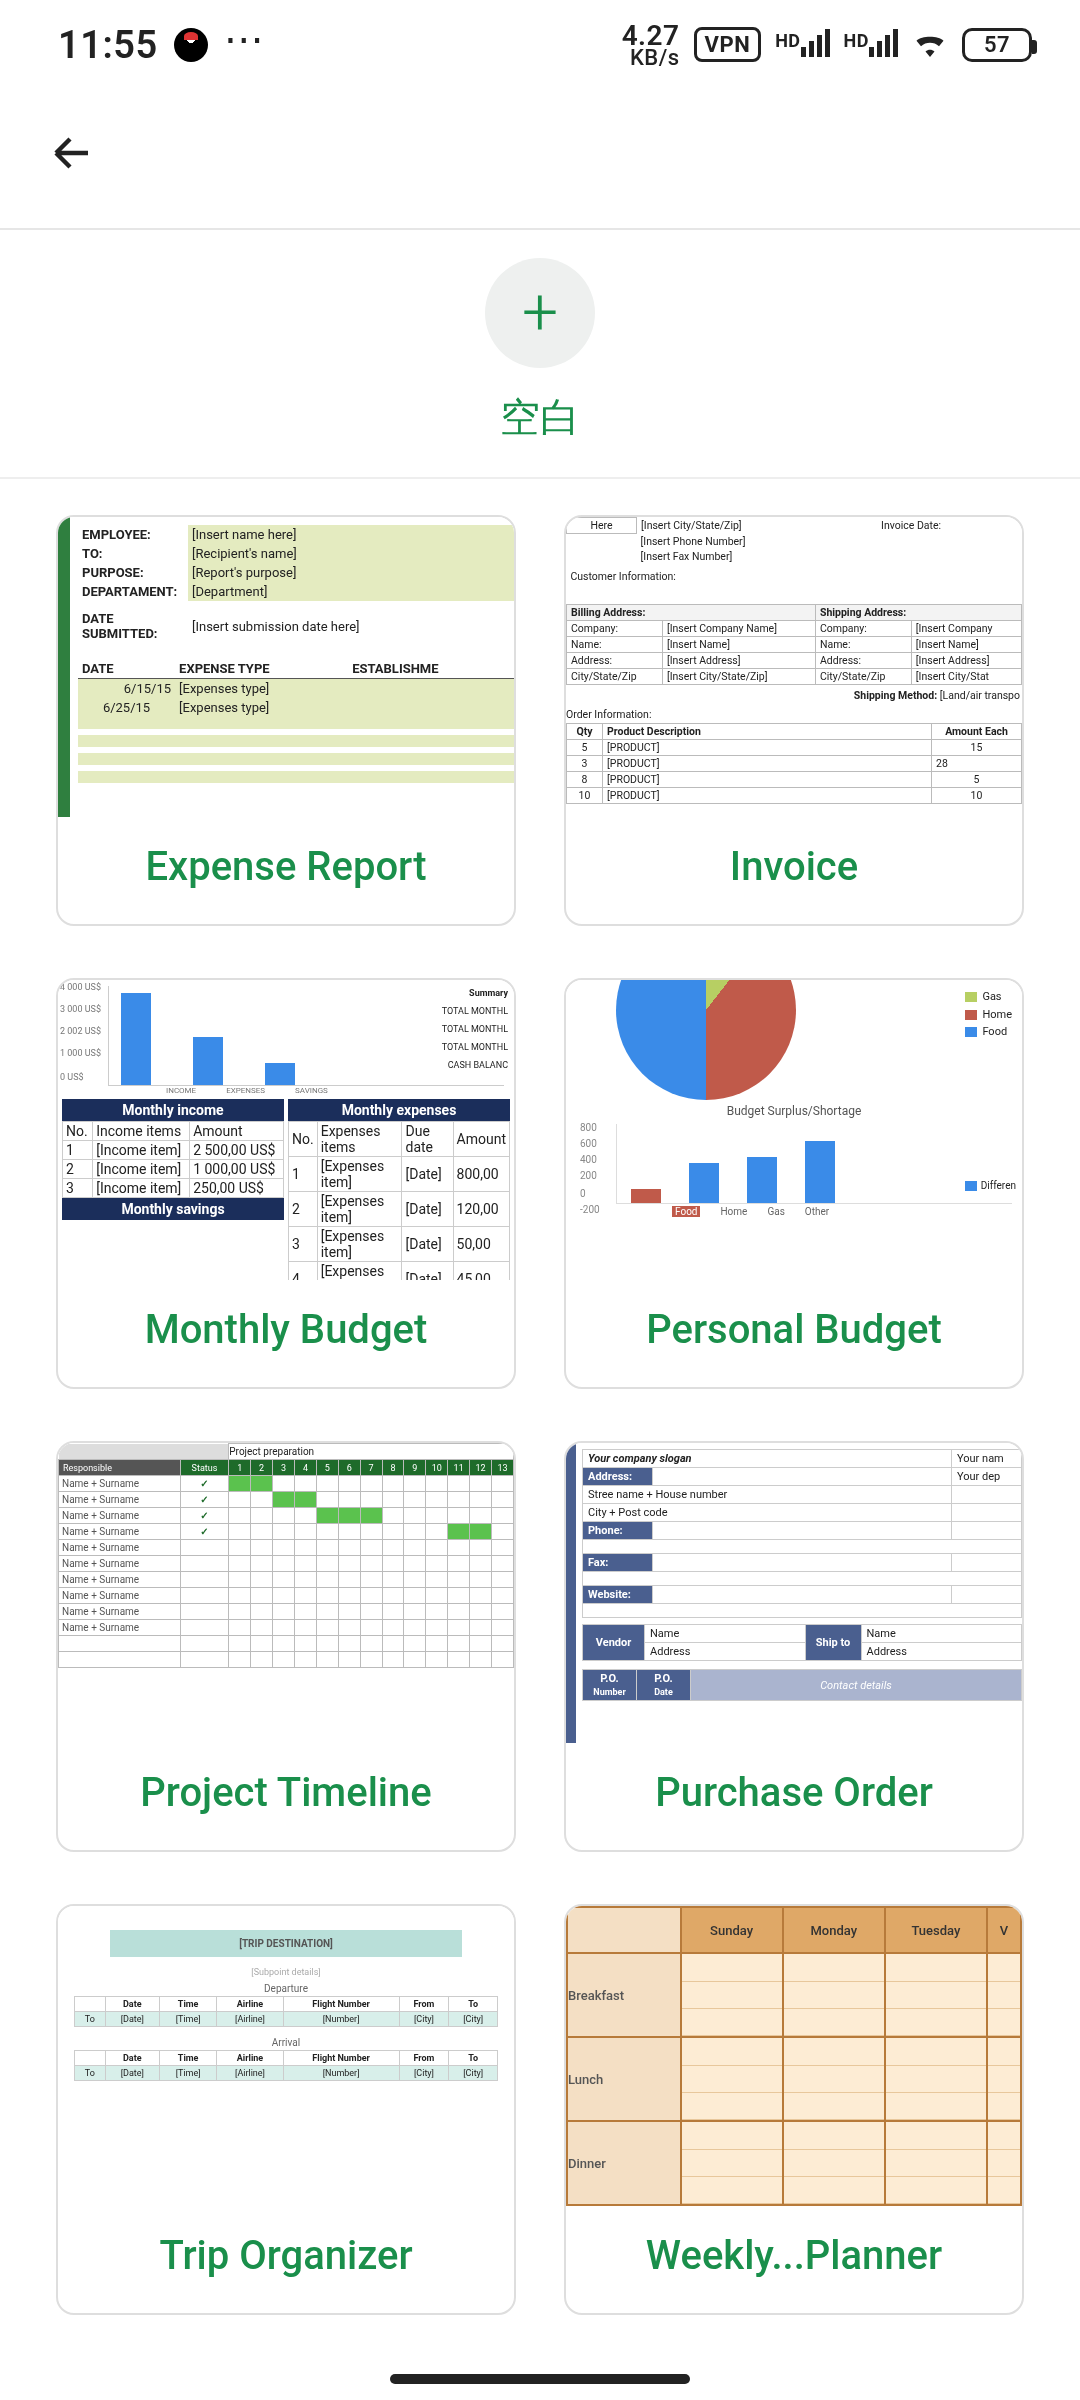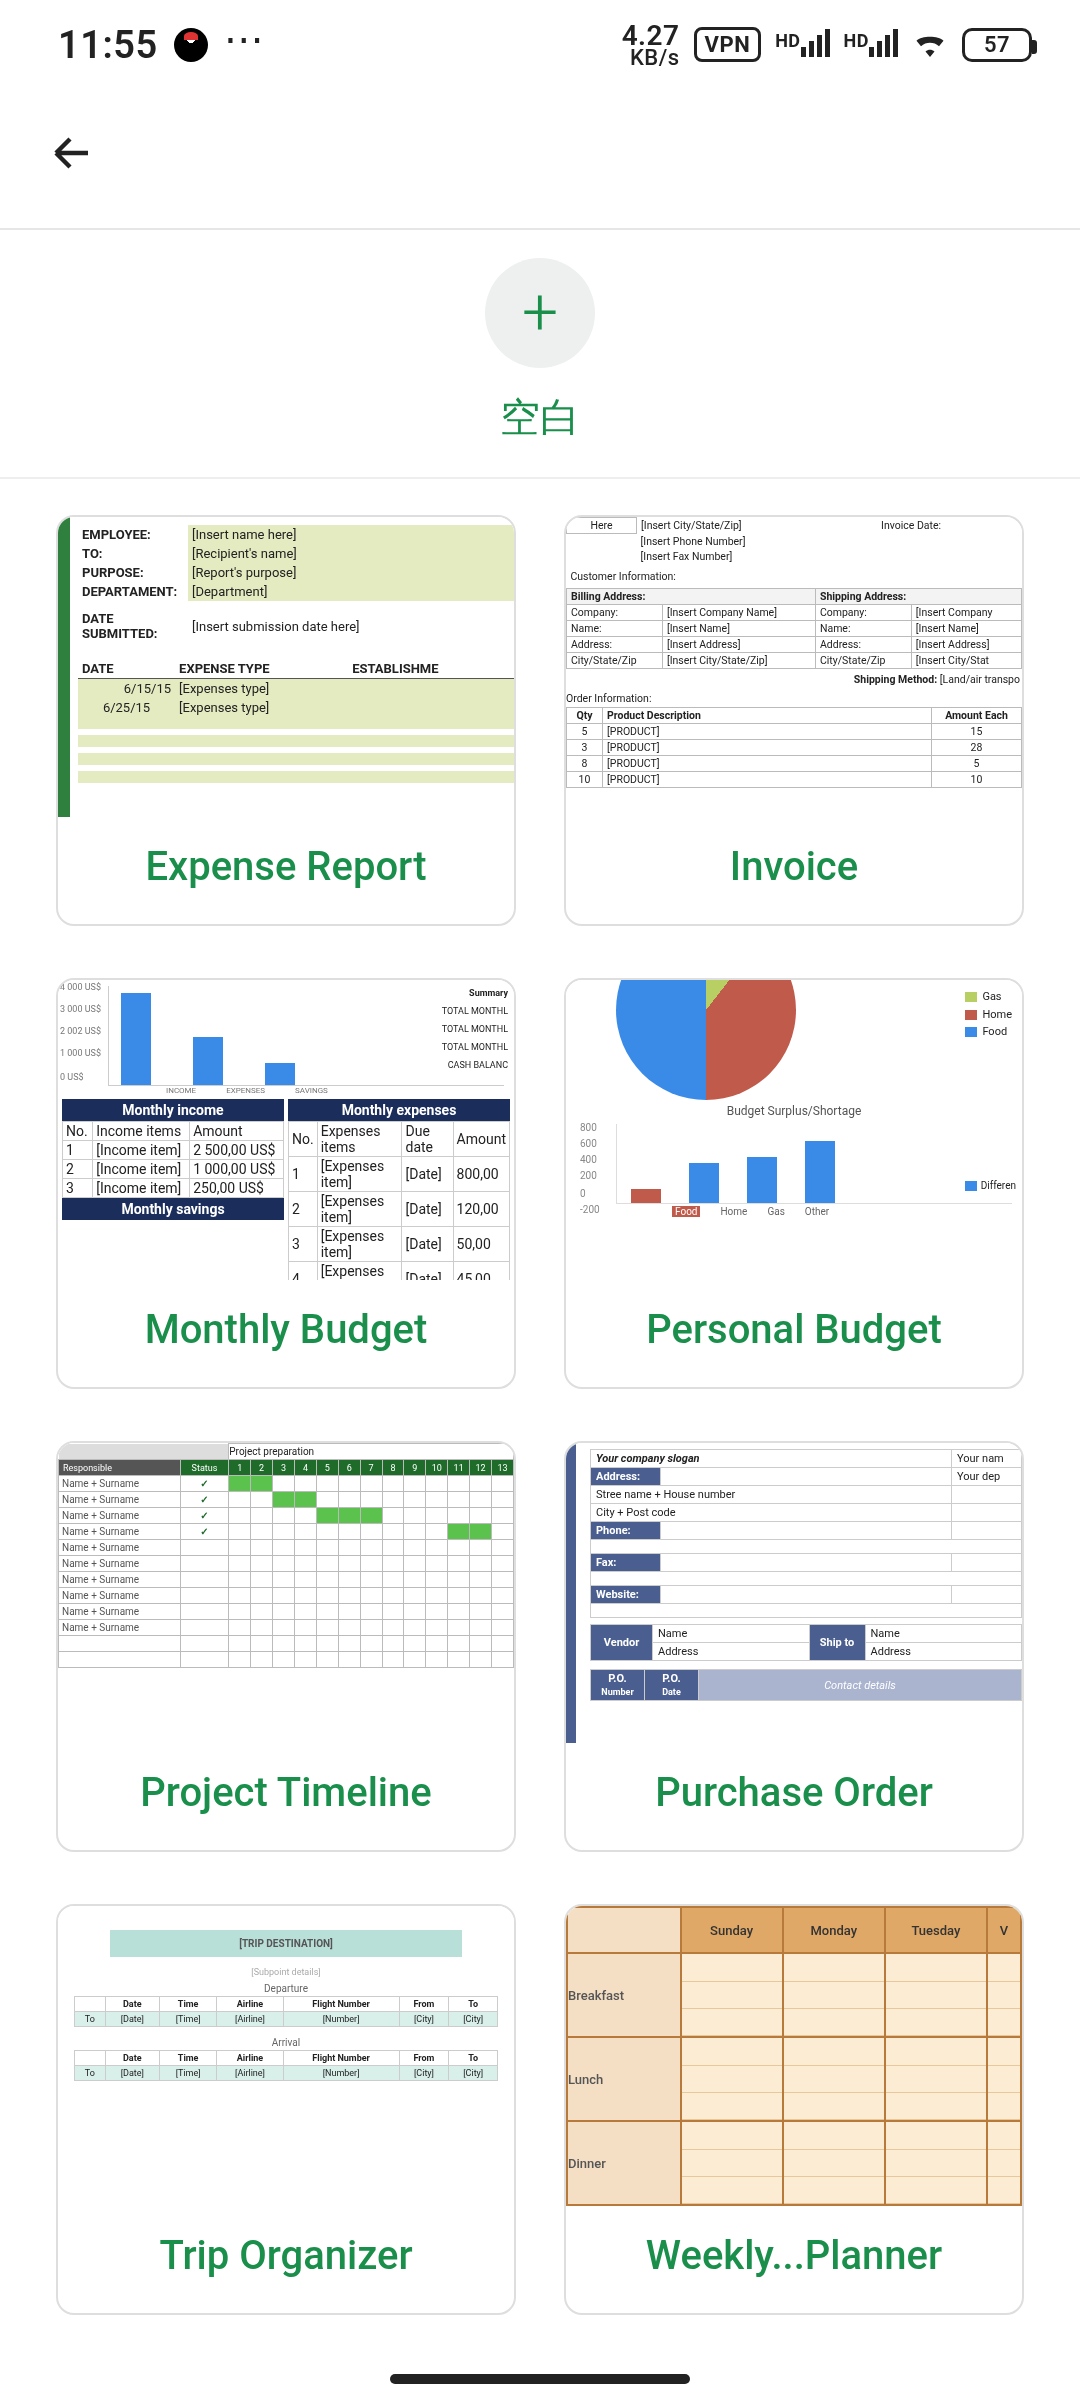--- a/index.html
+++ b/index.html
@@ -149,21 +149,21 @@
   
   .pt table{width:100%;border-collapse:collapse;font-size:10px}
   .pt .numrow td{background:#1e6b2a;color:#fff;text-align:center;font-size:9px;width:18px}
   .pt .numrow td.first{background:#555;width:100px;text-align:left;padding-left:4px}
   .pt .numrow td.st{width:40px}
   .pt td{border:1px solid #bbb;height:16px}
   .pt .rn{padding-left:3px;color:#555}
   .pt .chk{color:#1e6b2a;text-align:center;font-weight:700}
   .pt .g{background:#5bc24e}
   
-  .po{padding:6px 0 0 24px;font-size:11px}
+  .po{padding:6px 0 0 16px;font-size:11px}
   .po .edge{position:absolute;left:0;top:0;bottom:0;width:10px;background:#4a5f8f}
   .po table{width:100%;border-collapse:collapse}
   .po td{border:1px solid #ccc;padding:2px 5px}
   .po .h{background:#4a5f8f;color:#fff;font-weight:700}
   .po .lh{background:#aab4cf;color:#fff;font-style:italic}
   
   .to{padding:14px 16px;font-size:10px;text-align:center}
   .to .dest{background:#b9dfd9;padding:8px;font-weight:700;color:#555;margin:10px 36px}
   .to .sub{color:#aaa;font-size:9px;margin-bottom:6px}
   .to table{width:100%;border-collapse:collapse;margin:2px 0 10px}
@@ -330,21 +330,21 @@
         <tr class="nob">
               <td></td>
               <td>[Insert Fax Number]</td>
               <td></td>
             </tr>
         <tr class="nob">
               <td colspan="3" style="padding-top:6px">Customer Information:</td>
             </tr>
       </tbody>
         </table>
-      <table style="margin-top:4px">
+      <table style="margin-top:20px">
         <tbody>
             <tr>
               <td class="sect" colspan="2">Billing Address:</td>
               <td class="sect" colspan="2">Shipping Address:</td>
             </tr>
         <tr>
               <td>Company:</td>
               <td>[Insert Company Name]</td>
               <td>Company:</td>
               <td>[Insert Company</td>
@@ -391,21 +391,21 @@
               <th style="width:90px;text-align:center">Amount Each</th>
             </tr>
         <tr>
               <td style="text-align:center">5</td>
               <td>[PRODUCT]</td>
               <td style="text-align:center">15</td>
             </tr>
         <tr>
               <td style="text-align:center">3</td>
               <td>[PRODUCT]</td>
-              <td style="text-align:center">28</td>
+              <td style="">28</td>
             </tr>
         <tr>
               <td style="text-align:center">8</td>
               <td>[PRODUCT]</td>
               <td style="text-align:center">5</td>
             </tr>
         <tr>
               <td style="text-align:center">10</td>
               <td>[PRODUCT]</td>
               <td style="text-align:center">10</td>

